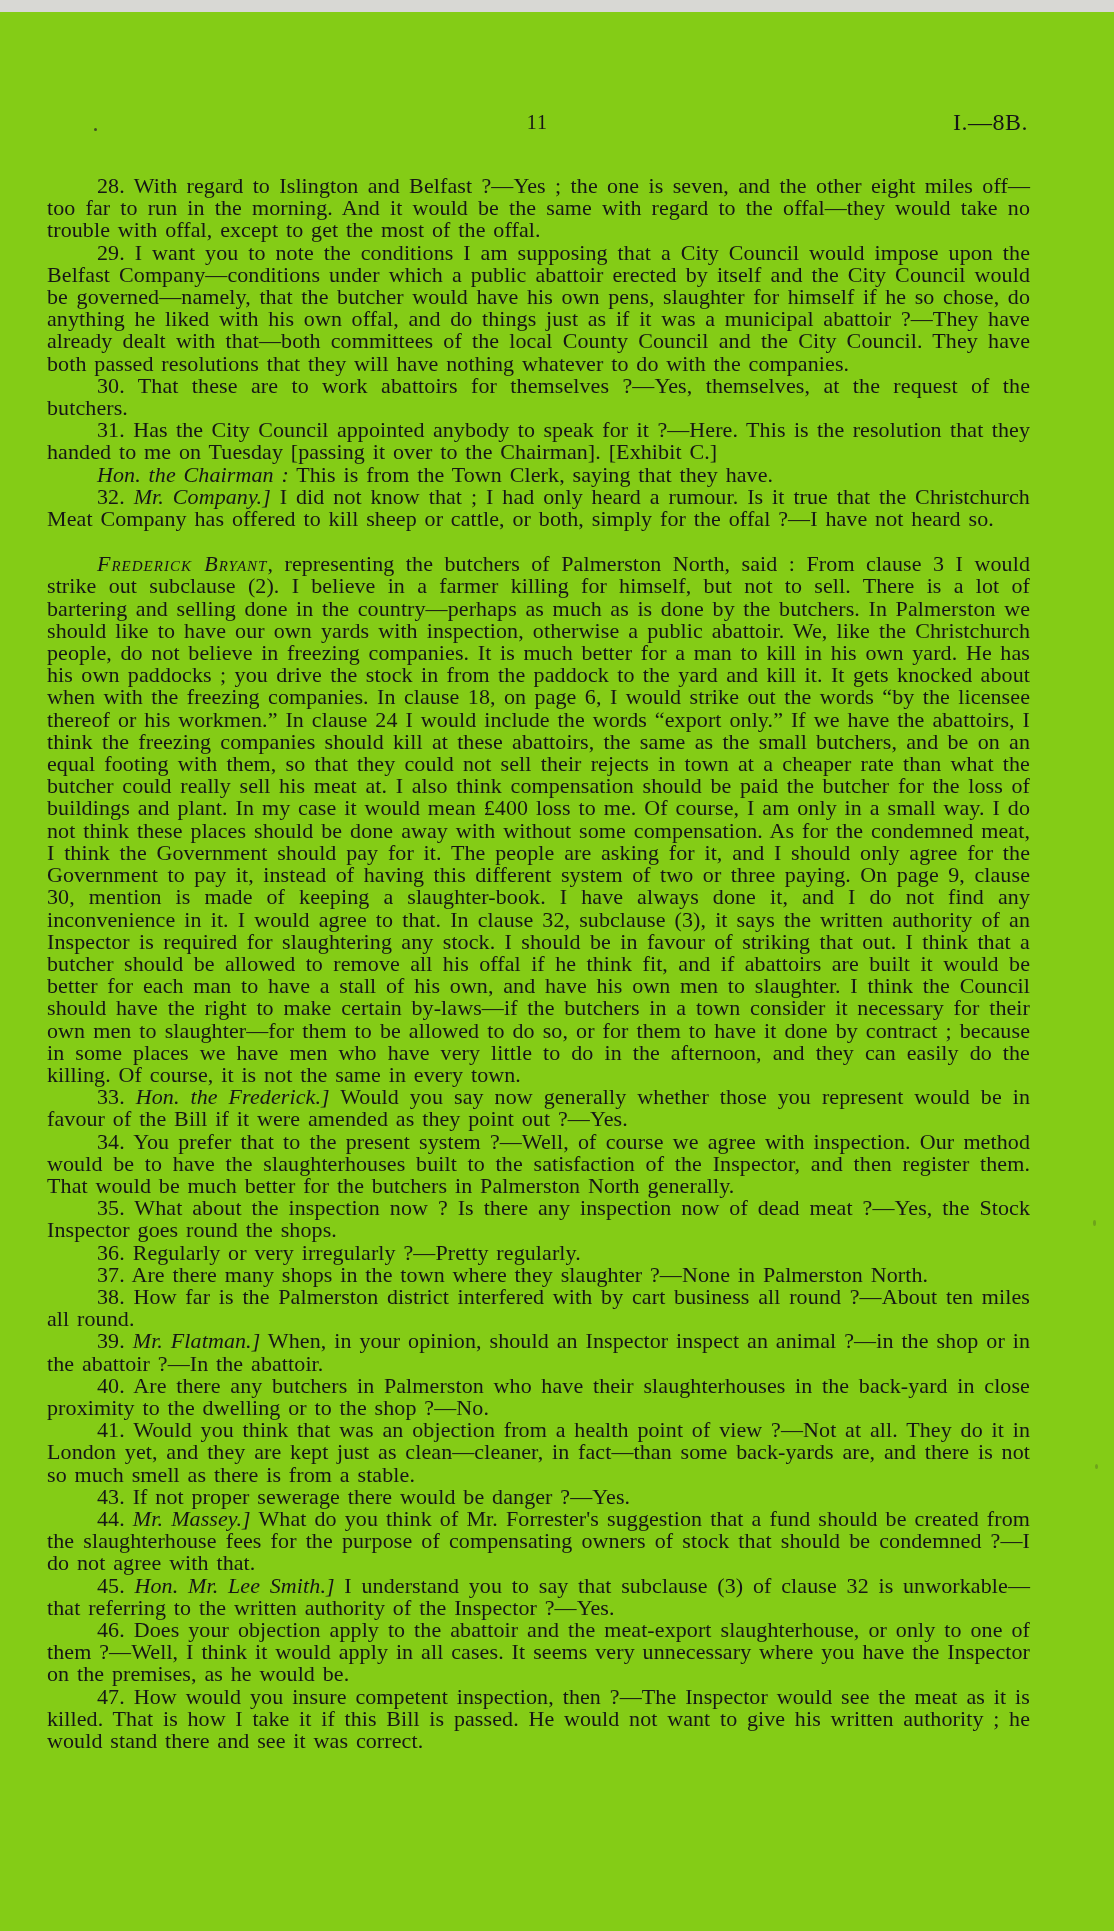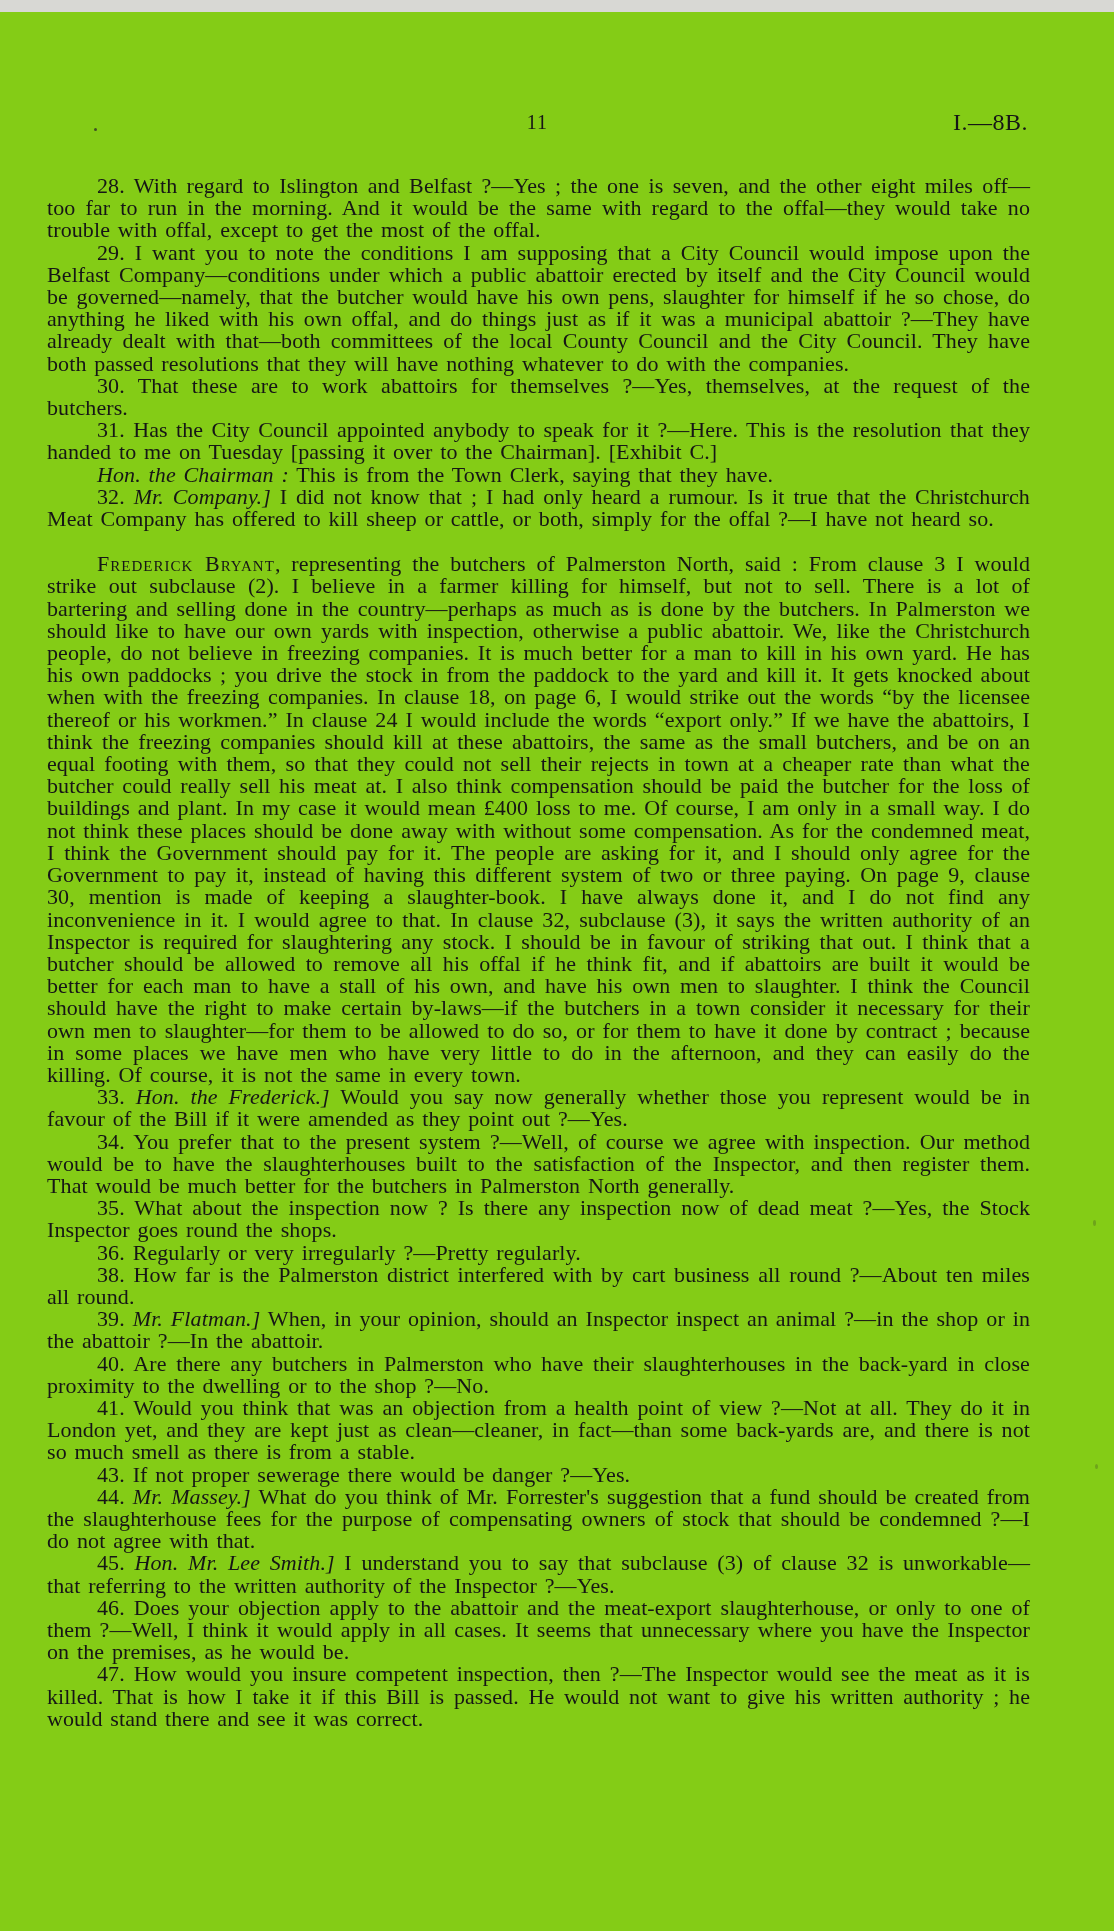--- a/index.html
+++ b/index.html
@@ -24,21 +24,21 @@
   .body-text {
     position:absolute; left:47px; right:84px; top:163px;
     font-size:22px; line-height:22.2px;
     text-align:justify;
     word-spacing:2.2px;
     letter-spacing:0.1px;
   }
   .body-text p { margin:0; text-indent:50px; }
   p.section-break { margin-top:23px; }
   .speaker { font-style:italic; }
-  .smallcaps { font-variant:small-caps; letter-spacing:1px; }
+  .smallcaps { font-variant:small-caps; letter-spacing:1px;font-style:italic; }
   .pnum { }
   .ink-speck {
     position:absolute; width:4px; height:4px; border-radius:50%;
     background:#2a2a2a; opacity:0.75;
   }
   .speck-1 { left:94px; top:116px; width:3px; height:3px; }
   .speck-2 { right:18px; top:1208px; width:3px; height:6px; opacity:0.25; }
   .speck-3 { right:16px; top:1452px; width:3px; height:5px; opacity:0.25; }
 </style>
 </head>
@@ -71,34 +71,35 @@
     <p class="section-break"><span class="smallcaps">Frederick Bryant</span><span>, representing the butchers of Palmerston North, said : From clause 3 I would strike out subclause (2).  I believe in a farmer killing for himself, but not to sell.  There is a lot of bartering and selling done in the country—perhaps as much as is done by the butchers. In Palmerston we should like to have our own yards with inspection, otherwise a public abattoir. We, like the Christchurch people, do not believe in freezing companies.  It is much better for a man to kill in his own yard.  He has his own paddocks ; you drive the stock in from the paddock to the yard and kill it.  It gets knocked about when with the freezing companies.  In clause 18, on page 6, I would strike out the words “by the licensee thereof or his workmen.”  In clause 24 I would include the words “export only.”  If we have the abattoirs, I think the freezing companies should kill at these abattoirs, the same as the small butchers, and be on an equal footing with them, so that they could not sell their rejects in town at a cheaper rate than what the butcher could really sell his meat at.  I also think compensation should be paid the butcher for the loss of buildings and plant.  In my case it would mean £400 loss to me.  Of course, I am only in a small way.  I do not think these places should be done away with without some compensation. As for the condemned meat, I think the Government should pay for it.  The people are asking for it, and I should only agree for the Government to pay it, instead of having this different system of two or three paying.  On page 9, clause 30, mention is made of keeping a slaughter-book.  I have always done it, and I do not find any inconvenience in it.  I would agree to that.  In clause 32, subclause (3), it says the written authority of an Inspector is required for slaughtering any stock.  I should be in favour of striking that out.  I think that a butcher should be allowed to remove all his offal if he think fit, and if abattoirs are built it would be better for each man to have a stall of his own, and have his own men to slaughter.  I think the Council should have the right to make certain by-laws—if the butchers in a town consider it necessary for their own men to slaughter—for them to be allowed to do so, or for them to have it done by contract ;  because in some places we have men who have very little to do in the afternoon, and they can easily do the killing.  Of course, it is not the same in every town.</span></p>
 
     <p><span class="pnum">33.</span> <span class="speaker">Hon. the Frederick.]</span> <span>Would you say now generally whether those you represent would be in favour of the Bill if it were amended as they point out ?—Yes.</span></p>
 
     <p><span class="pnum">34.</span> <span>You prefer that to the present system ?—Well, of course we agree with inspection.  Our method would be to have the slaughterhouses built to the satisfaction of the Inspector, and then register them.  That would be much better for the butchers in Palmerston North generally.</span></p>
 
     <p><span class="pnum">35.</span> <span>What about the inspection now ?  Is there any inspection now of dead meat ?—Yes, the Stock Inspector goes round the shops.</span></p>
 
     <p><span class="pnum">36.</span> <span>Regularly or very irregularly ?—Pretty regularly.</span></p>
 
+    <p><span class="pnum">37.</span> <span>Are there many shops in the town where they slaughter ?—None in Palmerston North.</span></p>
 
     <p><span class="pnum">38.</span> <span>How far is the Palmerston district interfered with by cart business all round ?—About ten miles all round.</span></p>
 
     <p><span class="pnum">39.</span> <span class="speaker">Mr. Flatman.]</span> <span>When, in your opinion, should an Inspector inspect an animal ?—in the shop or in the abattoir ?—In the abattoir.</span></p>
 
     <p><span class="pnum">40.</span> <span>Are there any butchers in Palmerston who have their slaughterhouses in the back-yard in close proximity to the dwelling or to the shop ?—No.</span></p>
 
     <p><span class="pnum">41.</span> <span>Would you think that was an objection from a health point of view ?—Not at all.  They do it in London yet, and they are kept just as clean—cleaner, in fact—than some back-yards are, and there is not so much smell as there is from a stable.</span></p>
 
 
     <p><span class="pnum">43.</span> <span>If not proper sewerage there would be danger ?—Yes.</span></p>
 
     <p><span class="pnum">44.</span> <span class="speaker">Mr. Massey.]</span> <span>What do you think of Mr. Forrester's suggestion that a fund should be created from the slaughterhouse fees for the purpose of compensating owners of stock that should be condemned ?—I do not agree with that.</span></p>
 
     <p><span class="pnum">45.</span> <span class="speaker">Hon. Mr. Lee Smith.]</span> <span>I understand you to say that subclause (3) of clause 32 is unworkable—that referring to the written authority of the Inspector ?—Yes.</span></p>
 
-    <p><span class="pnum">46.</span> <span>Does your objection apply to the abattoir and the meat-export slaughterhouse, or only to one of them ?—Well, I think it would apply in all cases.  It seems that unnecessary where you have the Inspector on the premises, as he would be.</span></p>
+    <p><span class="pnum">46.</span> <span>Does your objection apply to the abattoir and the meat-export slaughterhouse, or only to one of them ?—Well, I think it would apply in all cases.  It seems very unnecessary where you have the Inspector on the premises, as he would be.</span></p>
 
     <p><span class="pnum">47.</span> <span>How would you insure competent inspection, then ?—The Inspector would see the meat as it is killed.  That is how I take it if this Bill is passed.  He would not want to give his written authority ; he would stand there and see it was correct.</span></p>
 
   </div>
 </div>
 
 </body></html>

